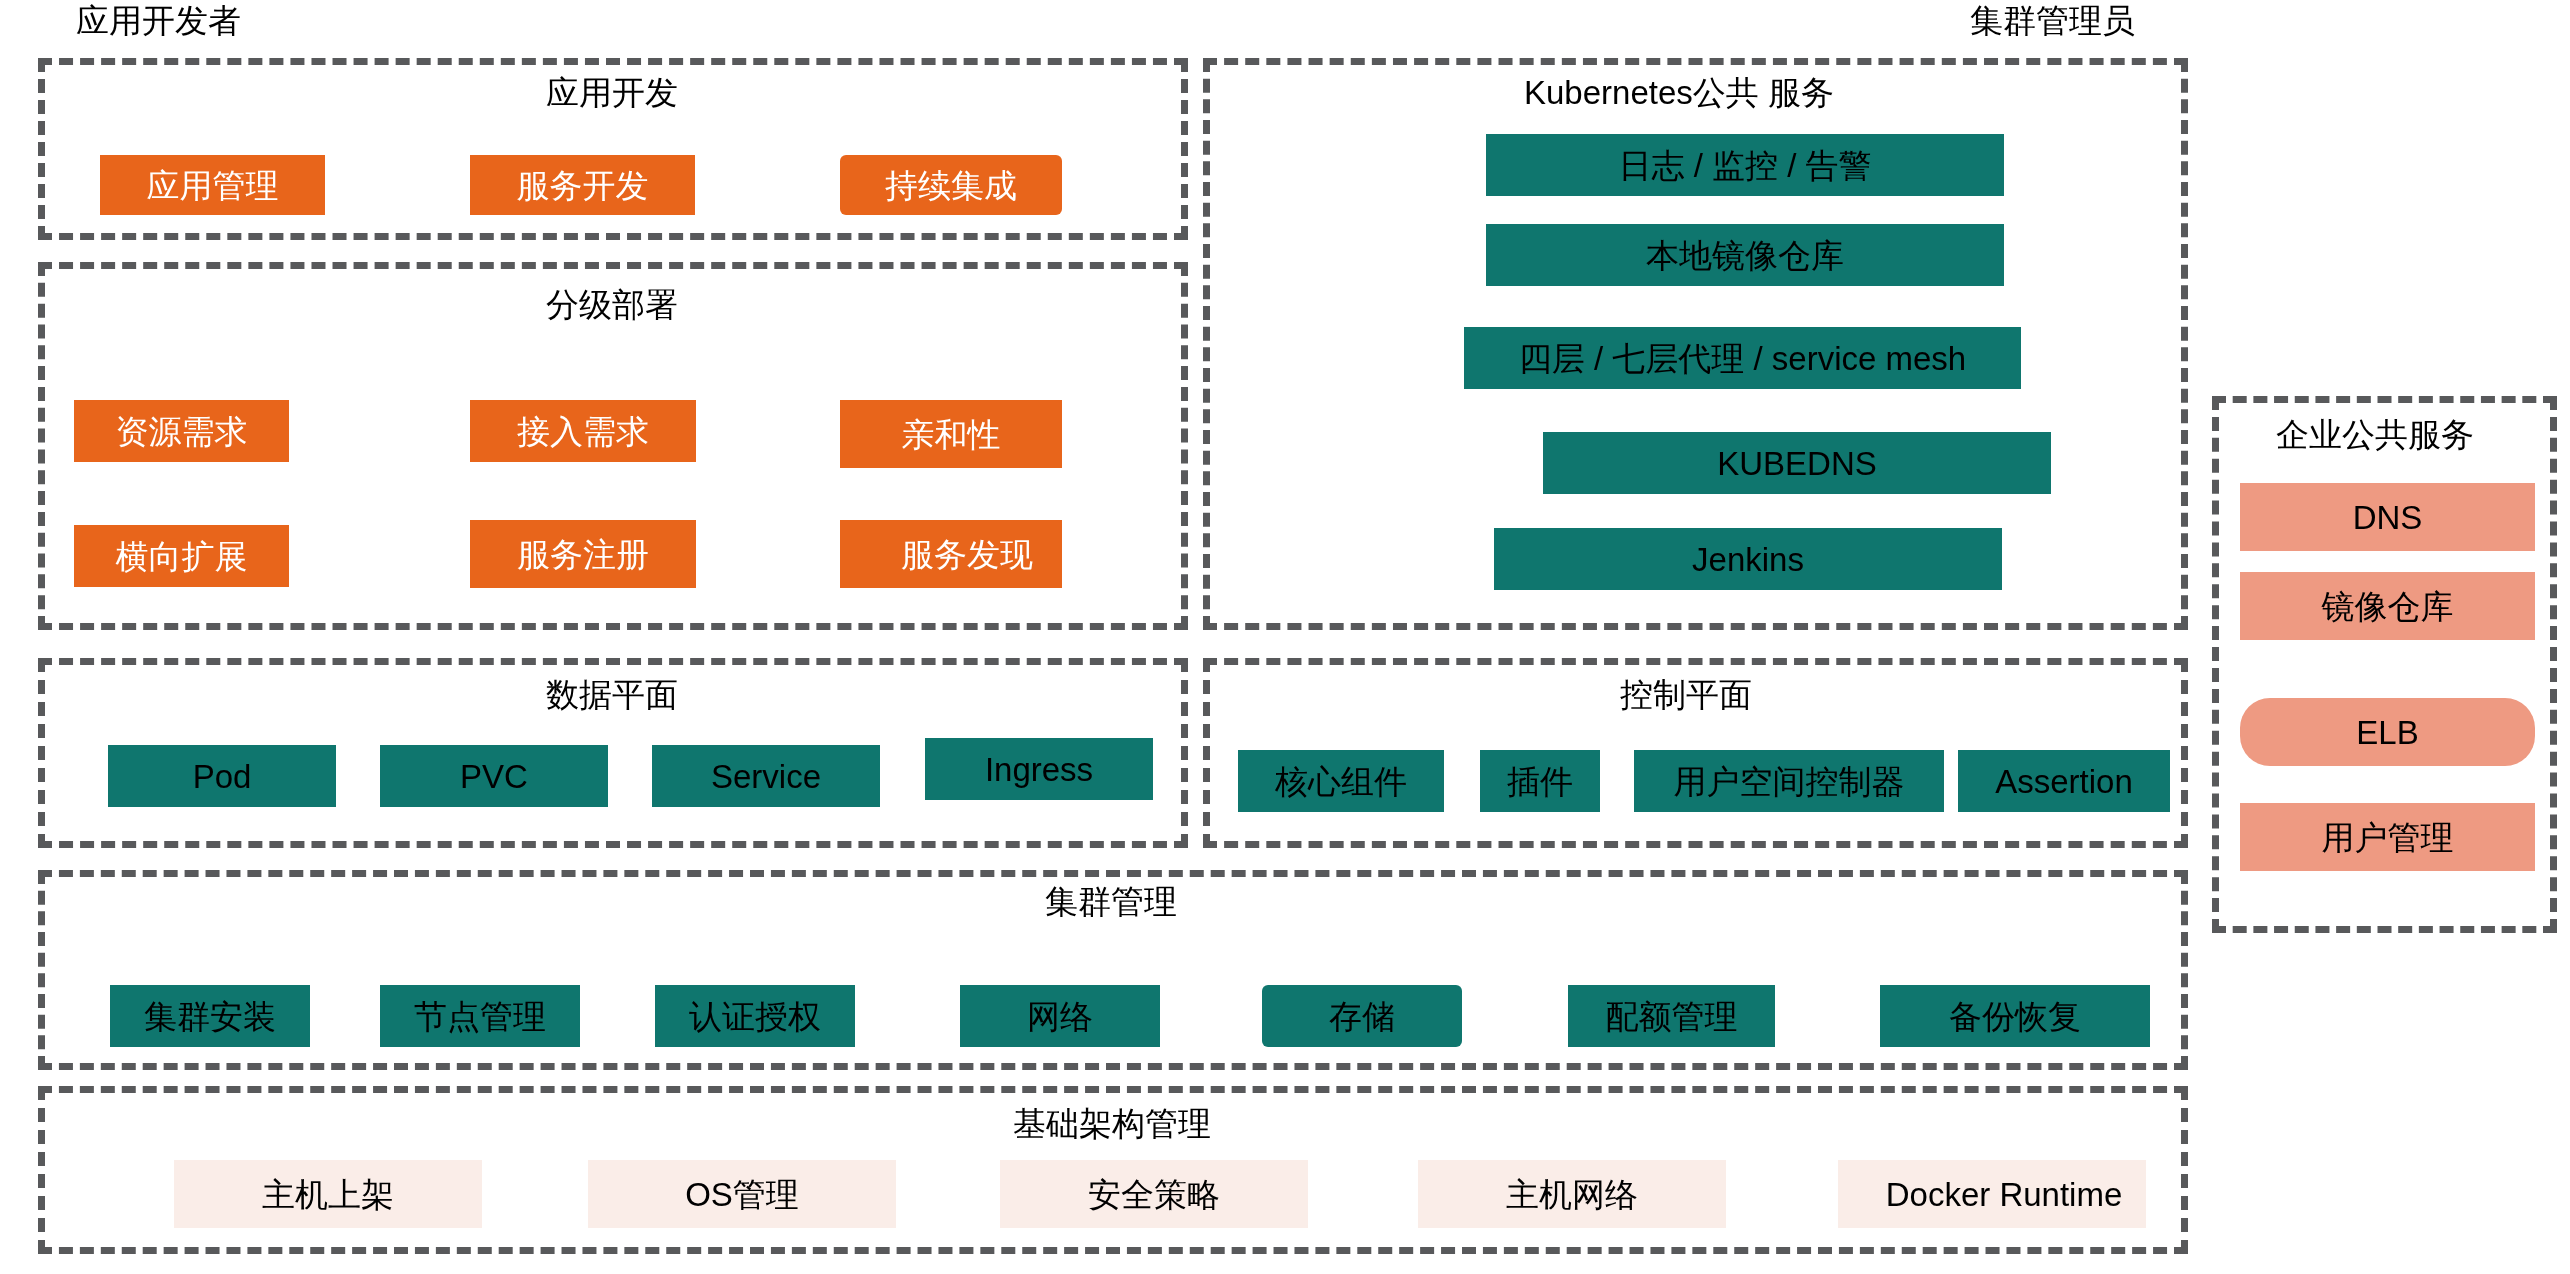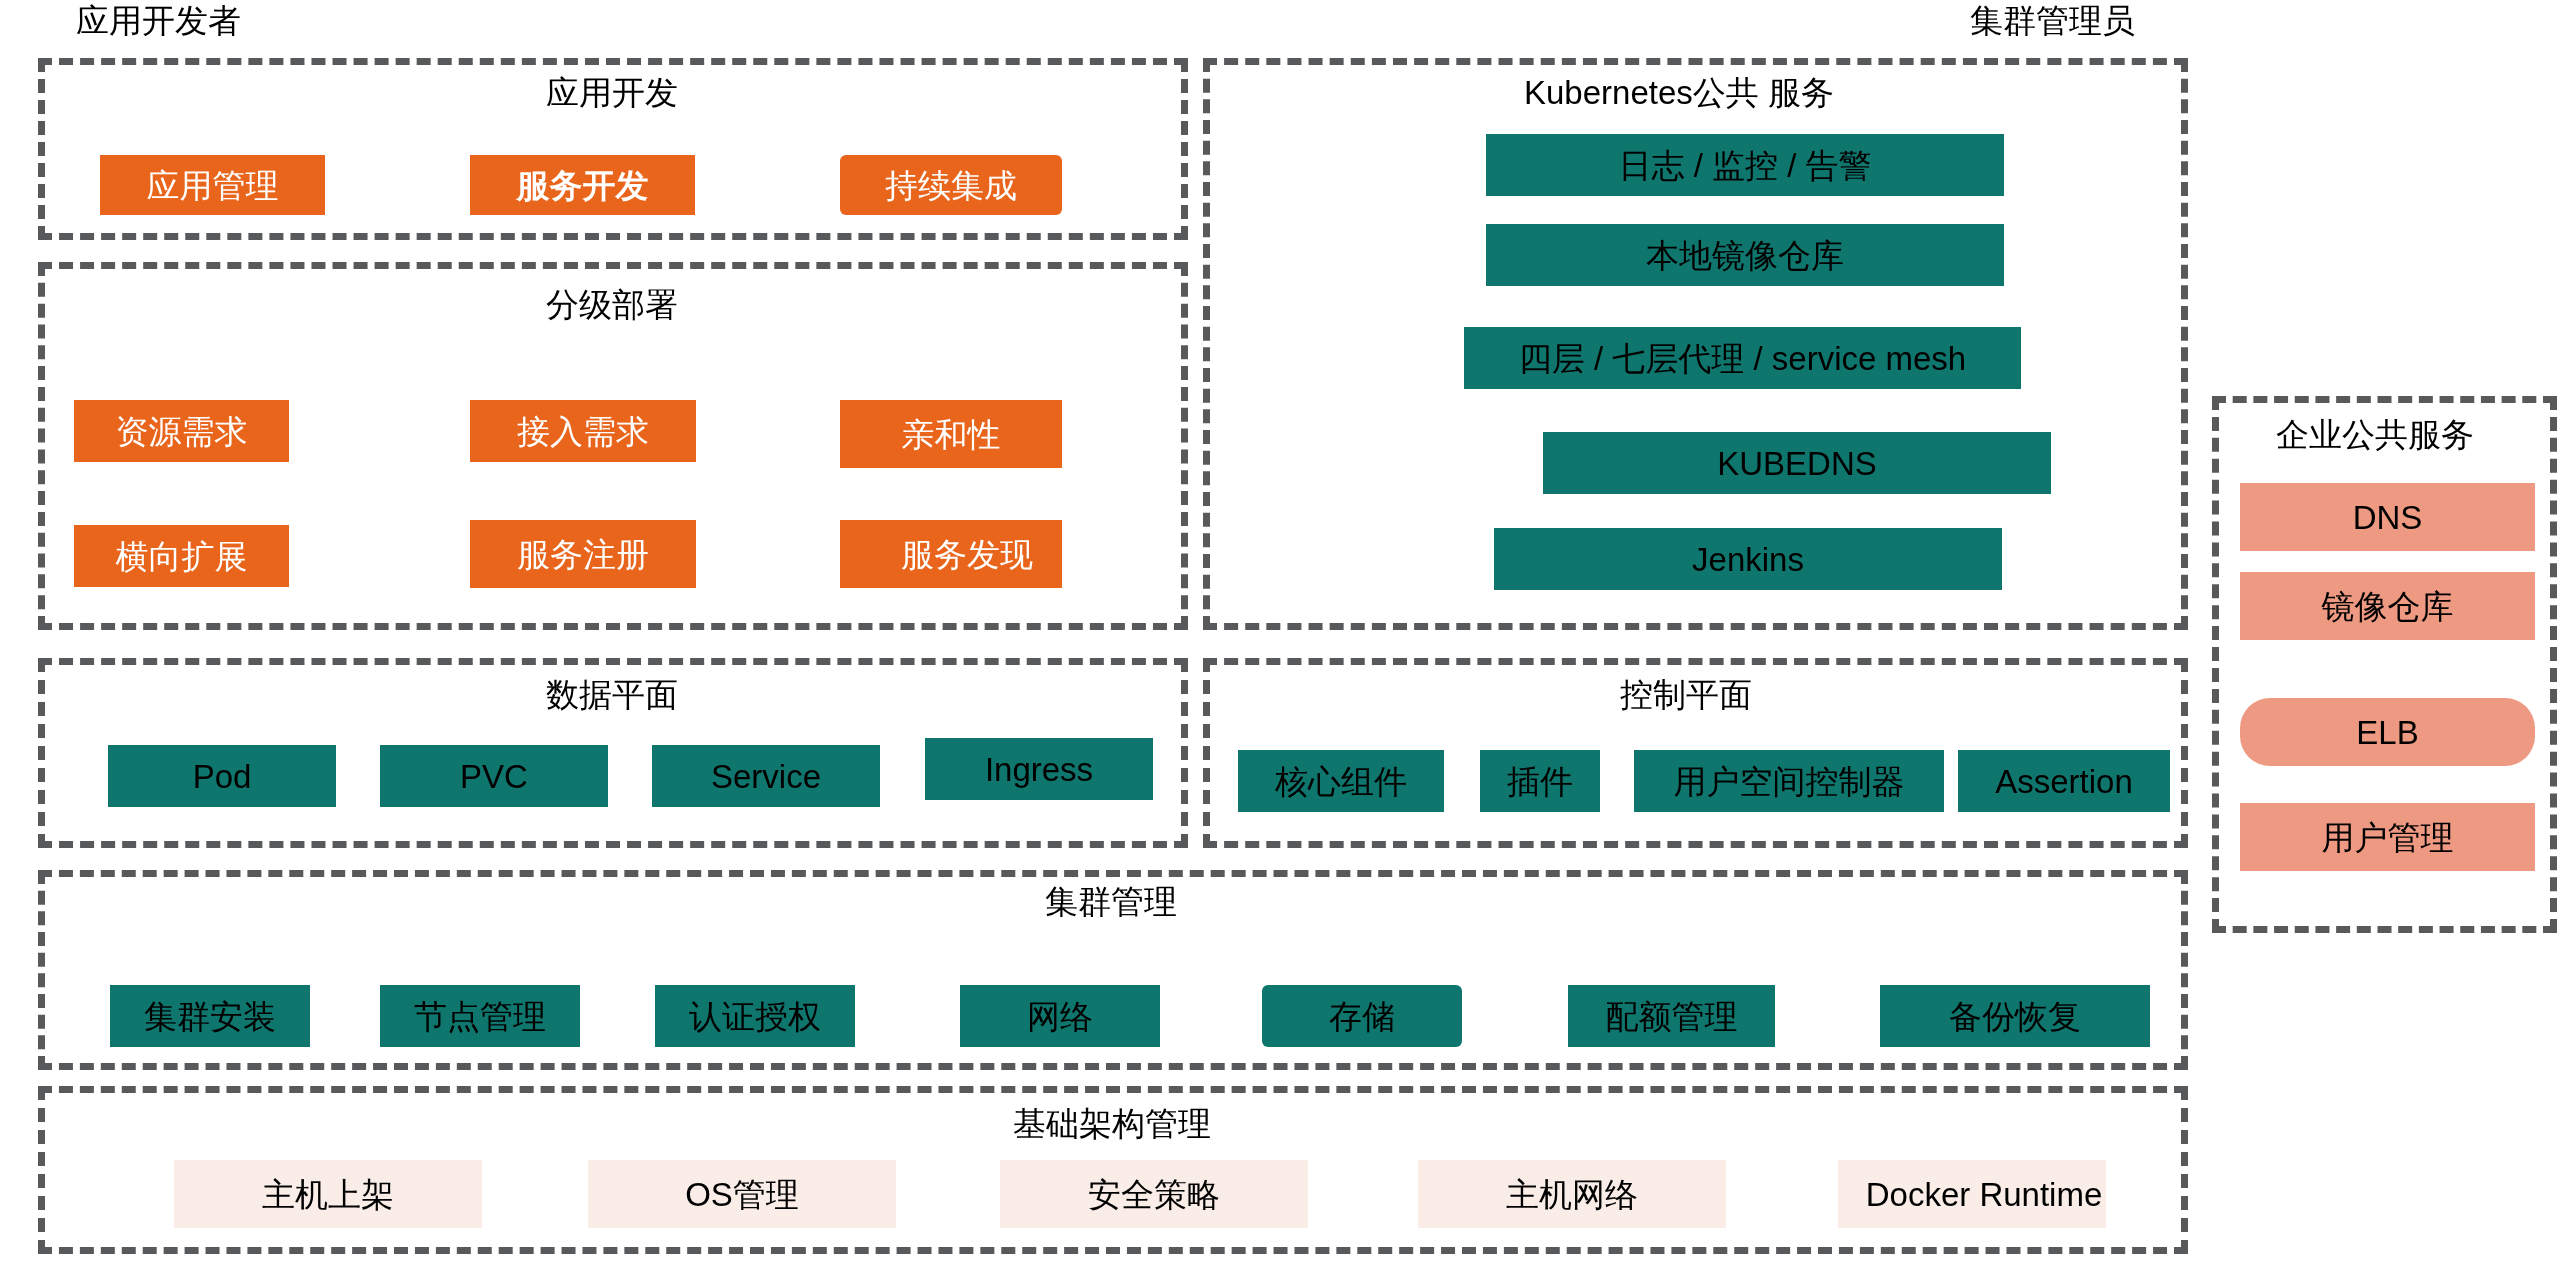--- a/index.html
+++ b/index.html
@@ -30,21 +30,21 @@
 
 <div class="stage">
 
   <div class="role-label" style="left:76px;top:4px;">应用开发者</div>
   <div class="role-label" style="left:1970px;top:4px;">集群管理员</div>
 
   <div class="frame" style="left:38px;top:58px;width:1150px;height:182px;"></div>
   <div class="caption" style="left:546px;top:76px;">应用开发</div>
 
   <div class="tile orange" style="left:100px;top:155px;width:225px;height:60px;">应用管理</div>
-  <div class="tile orange" style="left:470px;top:155px;width:225px;height:60px;font-weight:bold;">服务开发</div>
+  <div class="tile orange" style="left:470px;top:155px;width:225px;height:60px;">服务开发</div>
   <div class="tile orange" style="left:840px;top:155px;width:222px;height:60px;border-radius:6px;">持续集成</div>
 
   <div class="frame" style="left:38px;top:262px;width:1150px;height:368px;"></div>
   <div class="caption" style="left:546px;top:288px;">分级部署</div>
 
   <div class="tile orange" style="left:74px;top:400px;width:215px;height:62px;">资源需求</div>
   <div class="tile orange" style="left:470px;top:400px;width:226px;height:62px;">接入需求</div>
   <div class="tile orange" style="left:840px;top:400px;width:222px;height:68px;">亲和性</div>
 
   <div class="tile orange" style="left:74px;top:525px;width:215px;height:62px;">横向扩展</div>
@@ -95,15 +95,15 @@
   <div class="tile pink" style="left:1568px;top:985px;width:207px;height:62px;">配额管理</div>
   <div class="tile pink" style="left:1880px;top:985px;width:270px;height:62px;">备份恢复</div>
 
   <div class="frame" style="left:38px;top:1086px;width:2150px;height:168px;"></div>
   <div class="caption" style="left:1013px;top:1107px;">基础架构管理</div>
 
   <div class="tile faint" style="left:174px;top:1160px;width:308px;height:68px;">主机上架</div>
   <div class="tile faint" style="left:588px;top:1160px;width:308px;height:68px;">OS管理</div>
   <div class="tile faint" style="left:1000px;top:1160px;width:308px;height:68px;">安全策略</div>
   <div class="tile faint" style="left:1418px;top:1160px;width:308px;height:68px;">主机网络</div>
-  <div class="tile faint" style="left:1838px;top:1160px;width:268px;height:68px;padding-left:24px;">Docker Runtime</div>
+  <div class="tile faint" style="left:1838px;top:1160px;width:308px;height:68px;padding-left:24px;">Docker Runtime</div>
 
 </div>
 
 </body></html>

